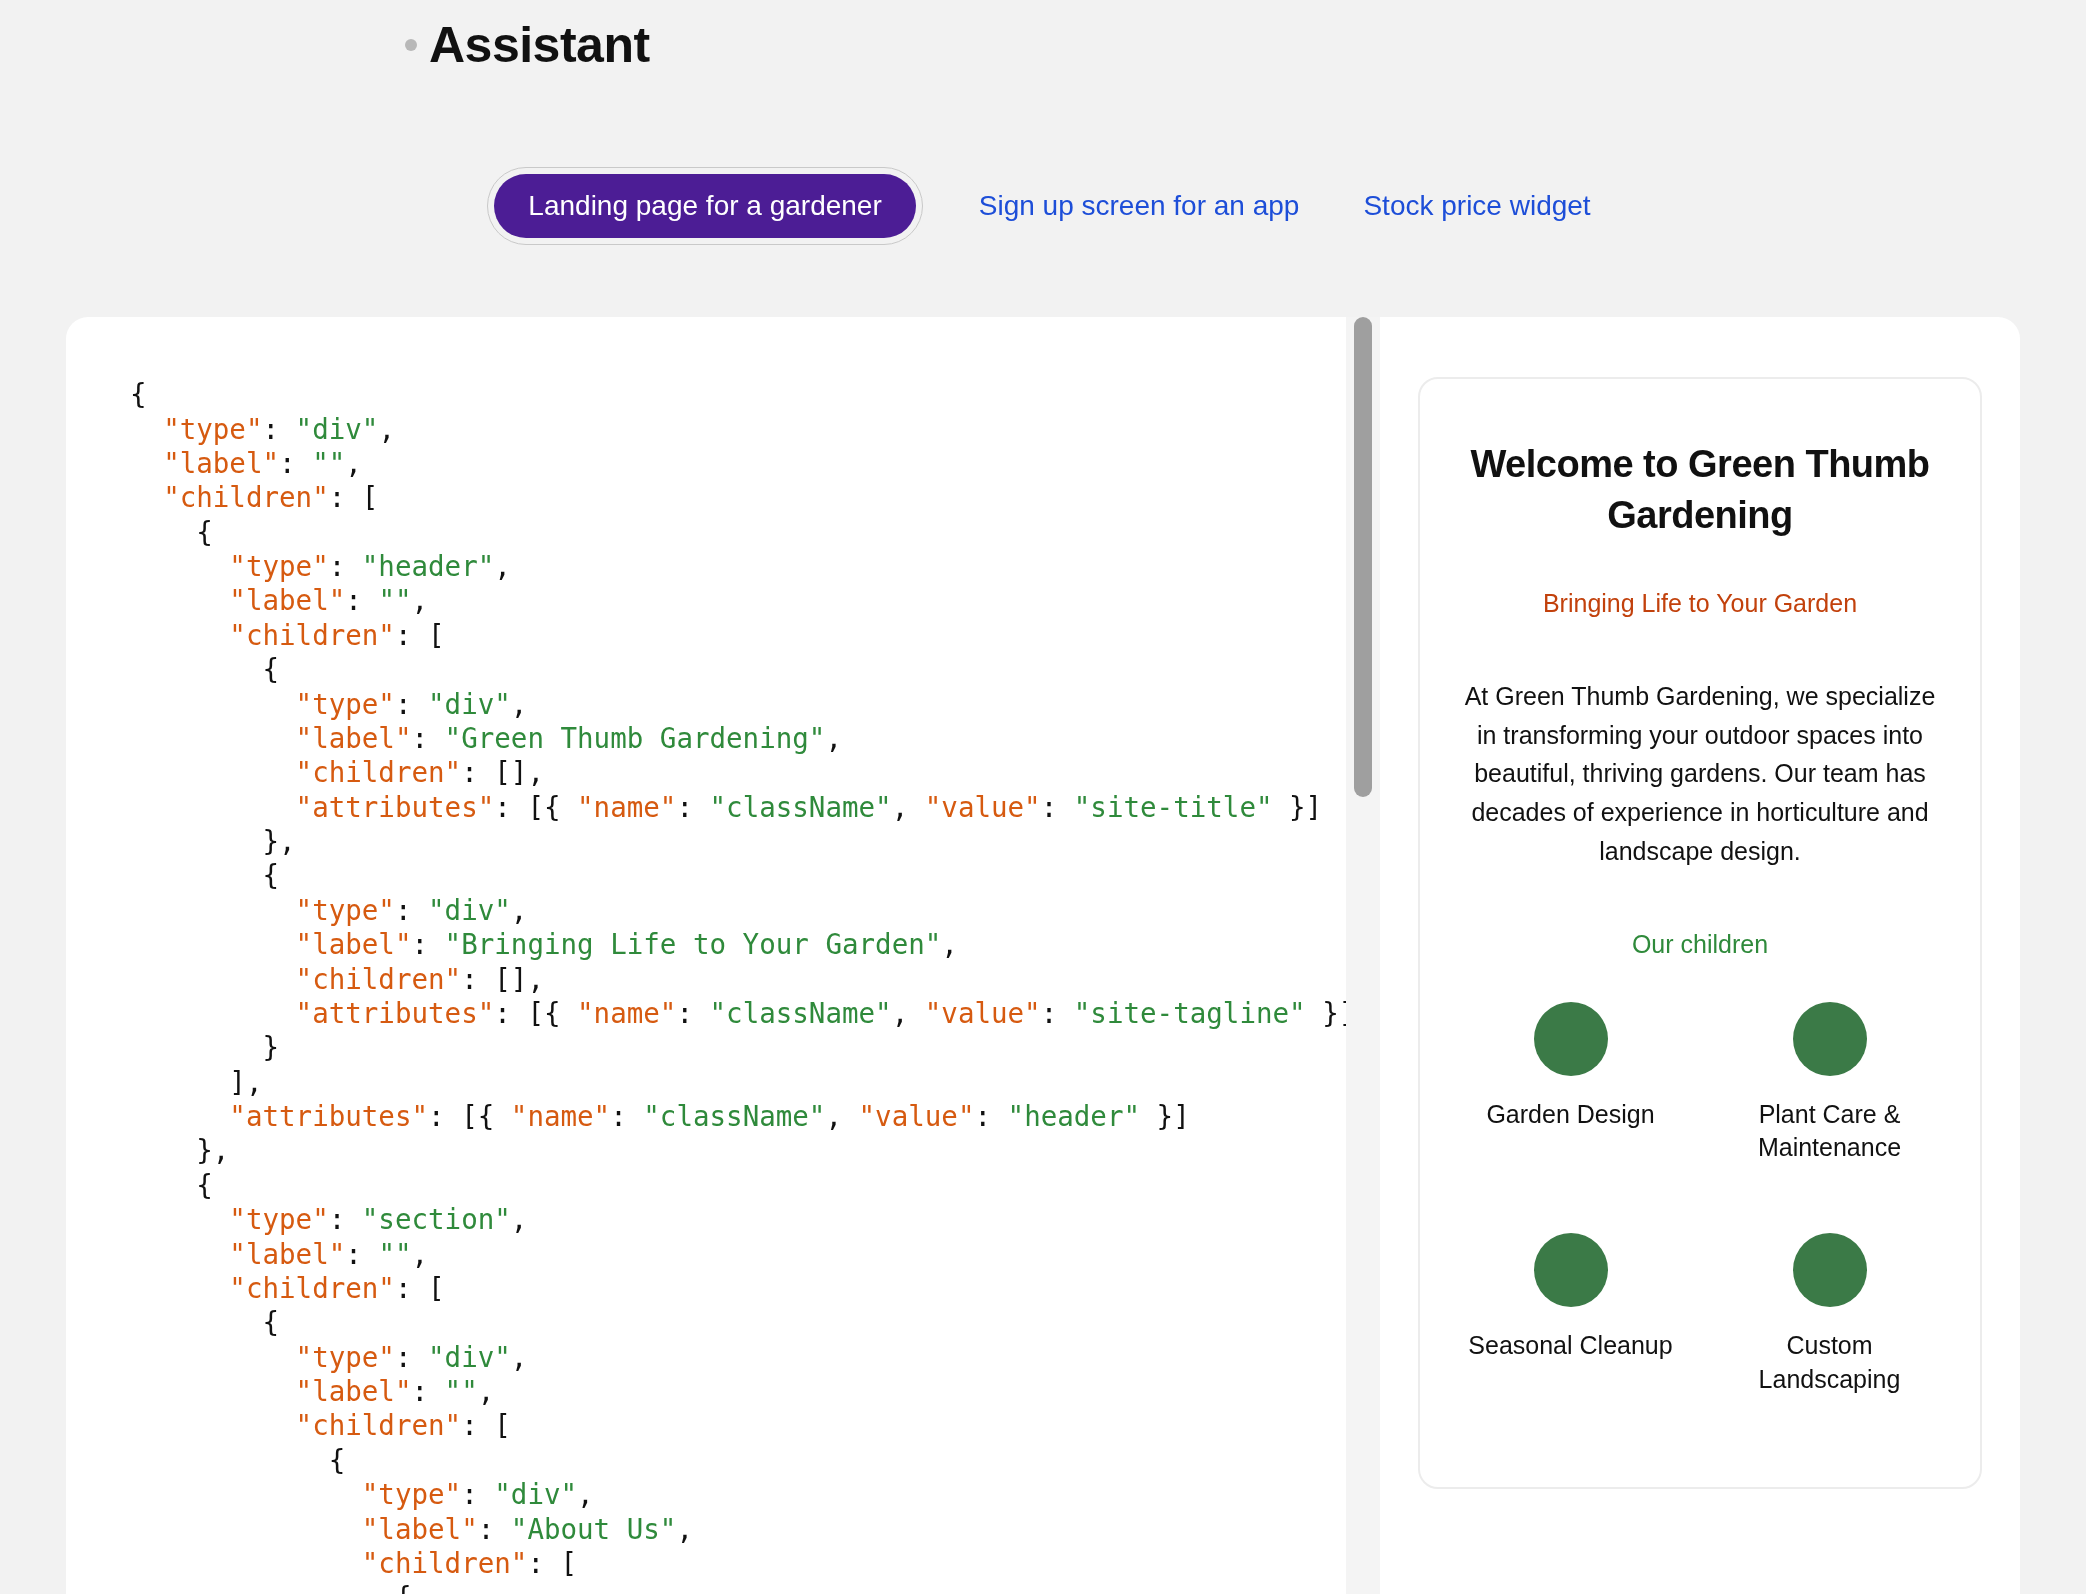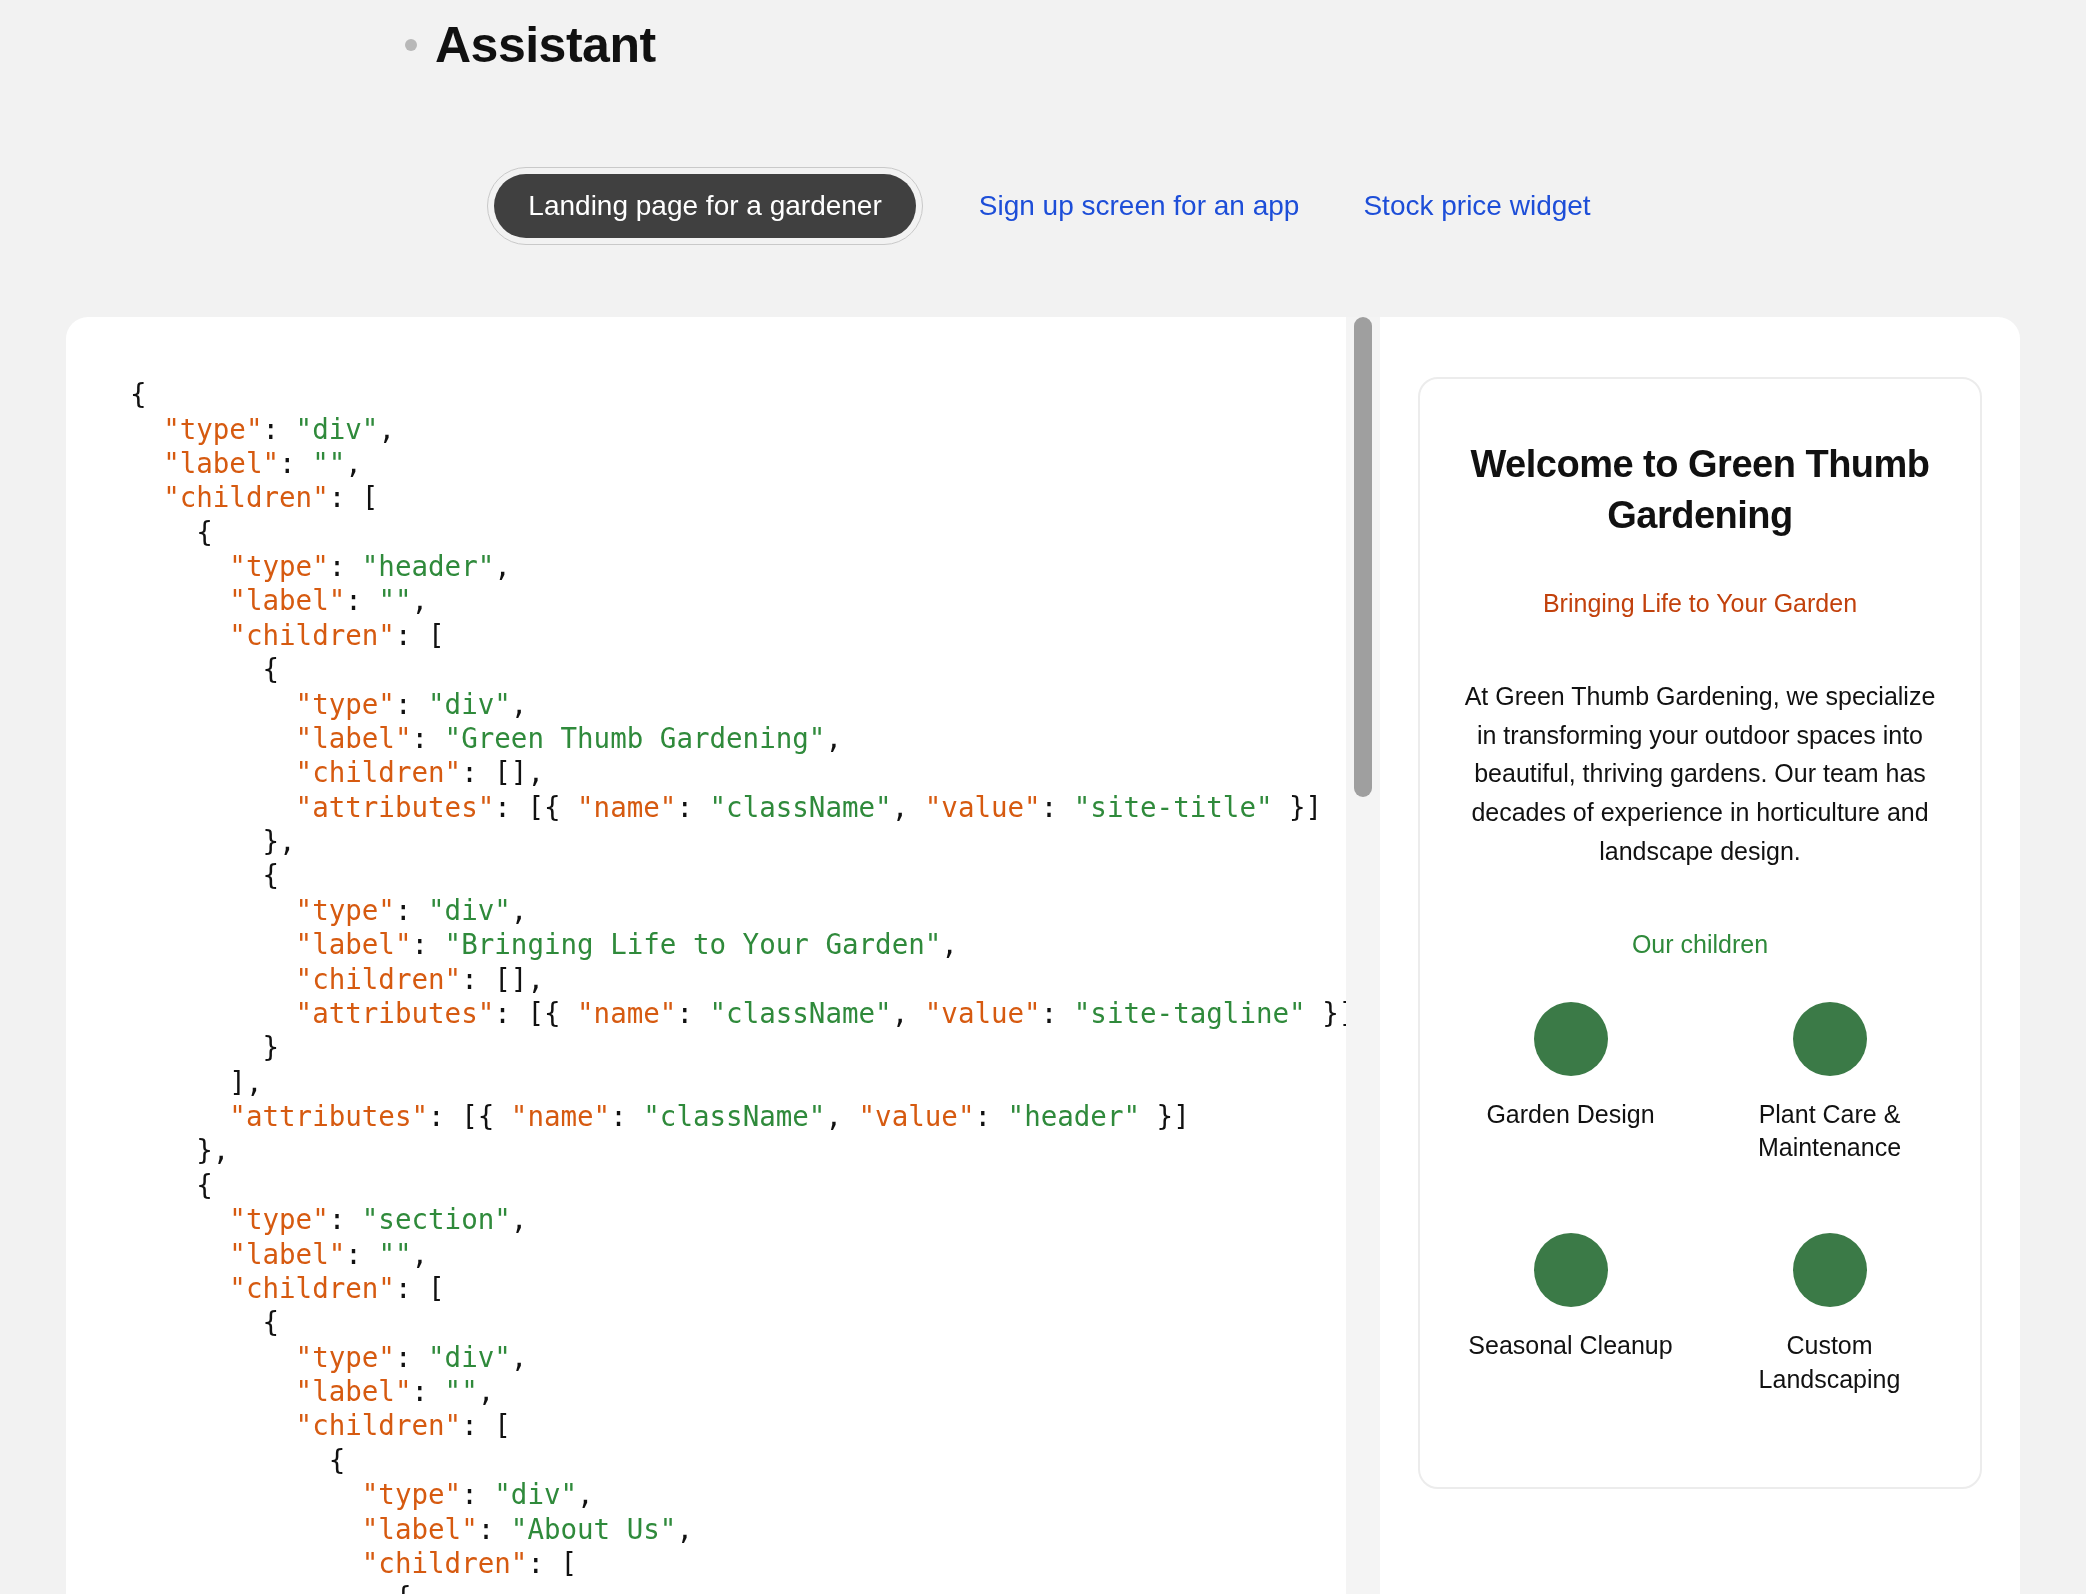--- a/index.html
+++ b/index.html
@@ -15,21 +15,21 @@
   .page {
     width: 2086px;
     min-height: 1594px;
     position: relative;
   }
 
   
   .header-row {
     display: flex;
     align-items: center;
-    gap: 18px;
+    gap: 12px;
     padding-top: 10px;
     padding-left: 405px;
   }
   .bullet-dot {
     width: 12px;
     height: 12px;
     background: #b8b8b8;
     border-radius: 50%;
   }
   .assistant-title {
@@ -53,21 +53,21 @@
     display: inline-flex;
   }
   .tab-pill {
     border-radius: 36px;
     padding: 18px 34px;
     font-size: 28px;
     line-height: 1;
     cursor: pointer;
     user-select: none;
   }
-  .tab-pill.active { background: #404040; color: #fff; }
+  .tab-pill.active { background: #4c1d95; color: #fff; }
   .tab-plain {
     font-size: 28px;
     color: #1d4ed8;
     cursor: pointer;
     padding: 24px 8px;
   }
 
   
   .panels {
     display: flex;

